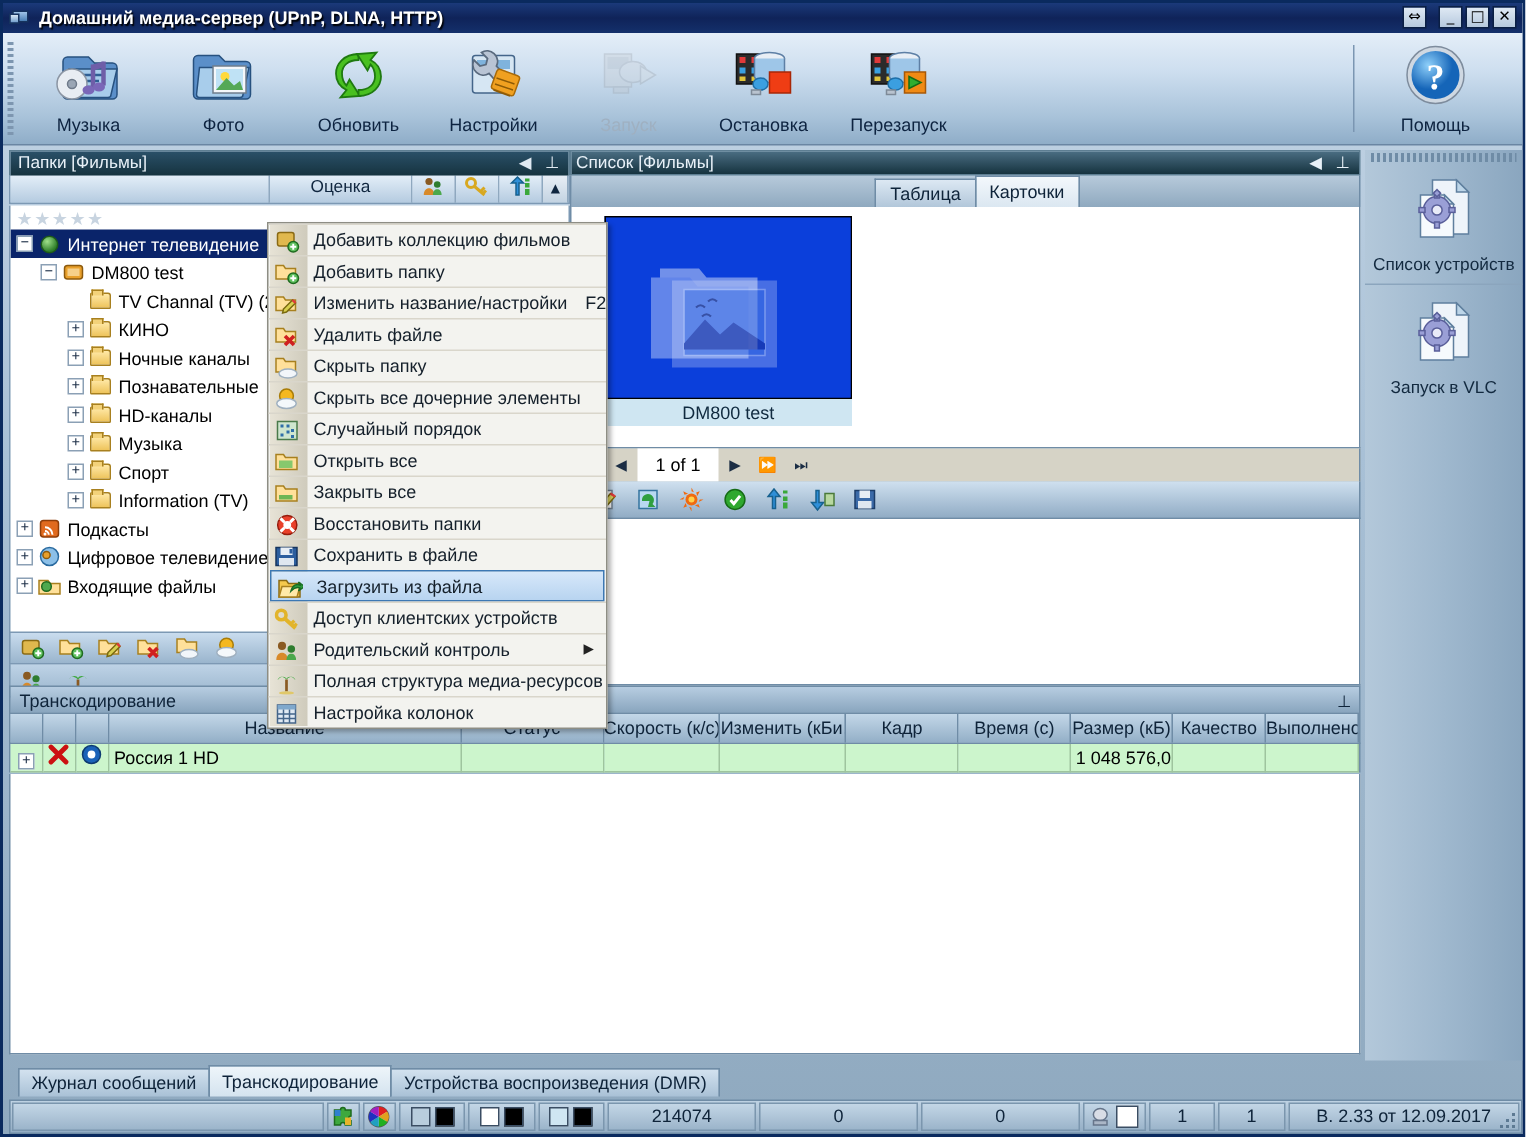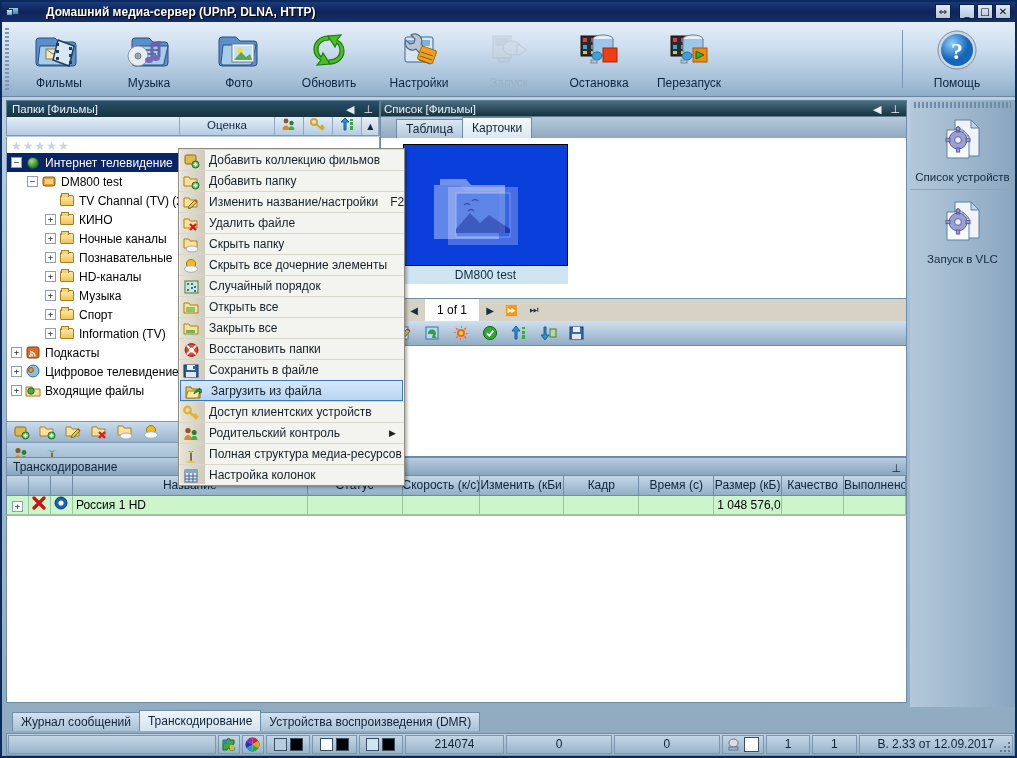--- a/index.html
+++ b/index.html
@@ -17,21 +17,20 @@
     border: 2px solid #0a2a5e;
     overflow: hidden;
   }
 
   
   .titlebar {
     position: absolute; left: 0; top: 0; width: 1013px; height: 20px;
     background: linear-gradient(180deg,#1b3a7a 0%, #0f2359 50%, #14306b 100%);
     display: flex; align-items: center;
     padding-left: 4px;
-    gap: 20px;
   }
   .titlebar .tb-icon {
     width: 16px; height: 14px; margin-right: 4px; position: relative;
   }
   .tb-icon .mon {
     position:absolute; left:2px; top:2px; width:11px; height:8px;
     background: linear-gradient(180deg,#9fc4e8,#4a7fb5);
     border:1px solid #16335e;
   }
   .tb-icon .mon2 {
@@ -196,20 +195,21 @@
     height:17px; background:linear-gradient(180deg,#4a6d82 0%, #16333f 100%);
     color:#e8f1f8; font-size:11.5px; line-height:17px; padding-left:3px;
     position:relative; border:1px solid #5d7e92;
   }
   .rp-caption .cap-ctrl { position:absolute; right:3px; top:0; font-size:11px; letter-spacing:3px;}
   .tabstrip {
     height:21px; display:flex; align-items:flex-end;
     background:linear-gradient(180deg,#b7cadb,#8fa9bf);
     border-left:1px solid #6f8ca6; border-right:1px solid #6f8ca6;
     padding-left:15px;
+    justify-content:center;
   }
   .tab {
     height:19px; padding:0 9px; font-size:12px; line-height:19px; color:#0e2339;
     background:linear-gradient(180deg,#dce8f3,#b2c7da);
     border:1px solid #6f8ca6; border-bottom:none; margin-right:-1px;
   }
   .tab.active {
     background:linear-gradient(180deg,#f3f8fc,#dbe7f1);
     height:21px; line-height:21px; position:relative; z-index:2;
   }
@@ -345,38 +345,20 @@
       <div class="tb-btn">_</div>
       <div class="tb-btn">□</div>
       <div class="tb-btn">✕</div>
     </div>
   </div>
 
   <div class="toolbar">
     <div class="tb-grip"></div>
     <div class="tbitems">
 
-      <div class="tbitem">
-        <svg class="ico" viewBox="0 0 56 48">
-          <path d="M8 12h16l4 4h14a3 3 0 013 3v18a3 3 0 01-3 3H8a3 3 0 01-3-3V15a3 3 0 013-3z" fill="#5b8fc9" stroke="#27517f"></path>
-          <path d="M9 20h34l-4 17a2 2 0 01-2 2H9a2 2 0 01-2-2z" fill="#a8cdeb" stroke="#27517f"></path>
-          <rect x="15" y="23" width="14" height="10" fill="#f0e9c8" stroke="#8a7b43"></rect>
-          <path d="M15 23l7 5 7-5" fill="none" stroke="#8a7b43"></path>
-          <path d="M27 14 l16 6 -5 20 -16 -6z" fill="#d9e7f2" stroke="#1d3b5c" stroke-width="1.4"></path>
-          <g fill="#1d3b5c">
-              <rect x="25" y="17" width="3" height="3"></rect>
-              <rect x="25" y="24" width="3" height="3"></rect>
-              <rect x="25" y="31" width="3" height="3"></rect>
-          <rect x="38" y="21" width="3" height="3"></rect>
-              <rect x="38" y="28" width="3" height="3"></rect>
-              <rect x="38" y="35" width="3" height="3"></rect>
-            </g>
-        </svg>
-        <span class="lbl">Фильмы</span>
-      </div>
 
       <div class="tbitem">
         <svg class="ico" viewBox="0 0 56 48">
           <path d="M14 12h14l4 4h12a3 3 0 013 3v18a3 3 0 01-3 3H14a3 3 0 01-3-3V15a3 3 0 013-3z" fill="#5b8fc9" stroke="#27517f"></path>
           <path d="M15 20h32l-4 17a2 2 0 01-2 2H15a2 2 0 01-2-2z" fill="#a8cdeb" stroke="#27517f"></path>
           <g stroke="#2f5f94" stroke-width="1.6">
               <path d="M22 24h16M22 28h13M22 32h16"></path>
             </g>
           <circle cx="17" cy="30" r="10" fill="#e8edf3" stroke="#8b95a3"></circle>
           <circle cx="17" cy="30" r="3" fill="#9aa6b5" stroke="#6e7a8a"></circle>

